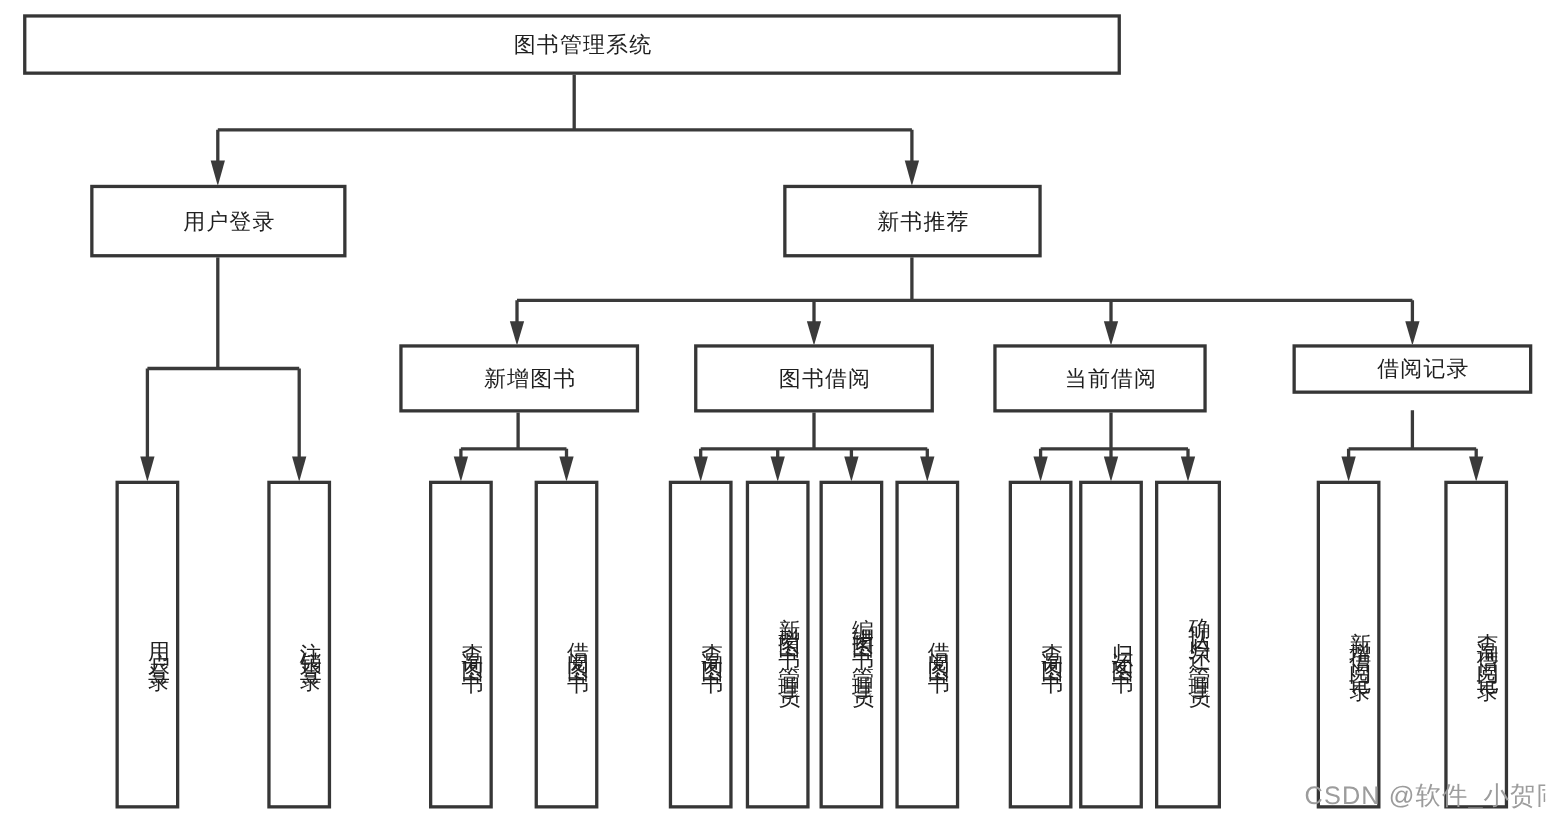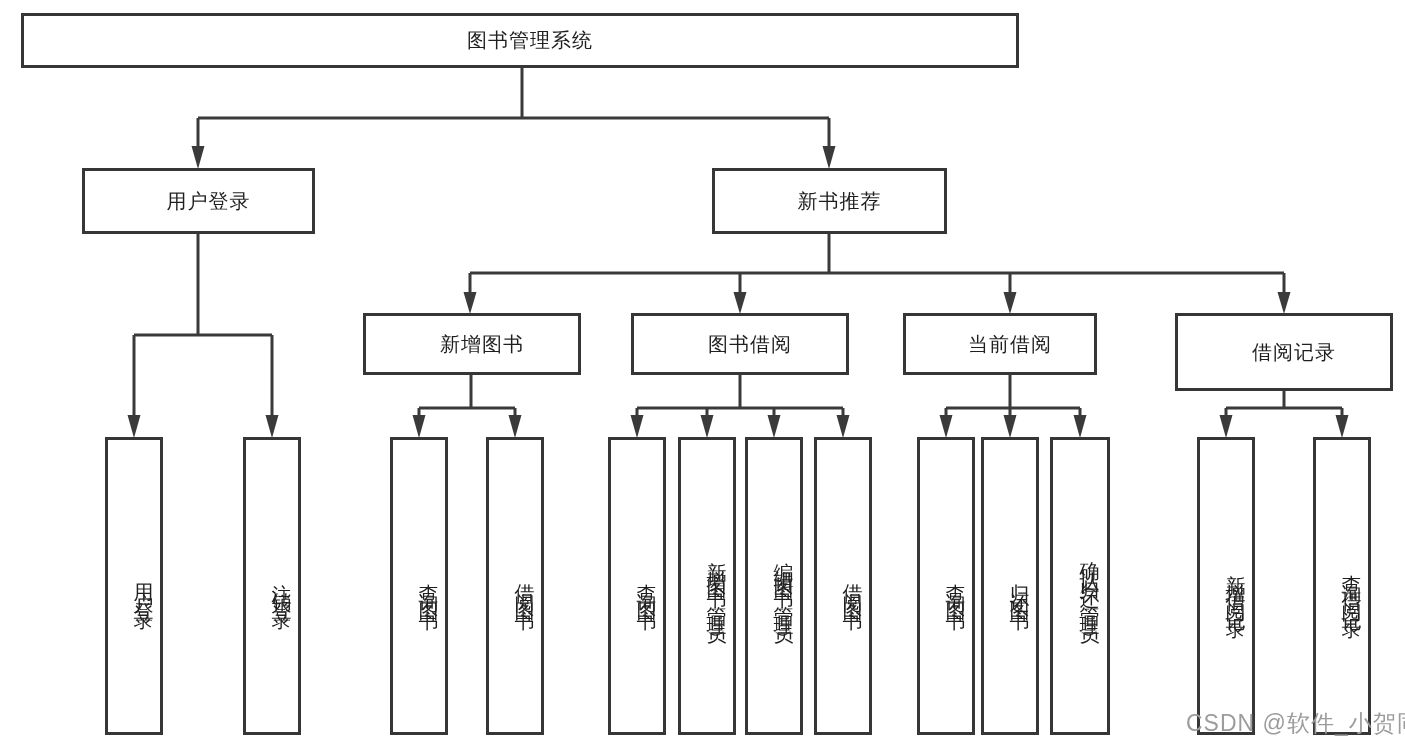--- a/index.html
+++ b/index.html
@@ -98,21 +98,21 @@
 
   <div class="node" style="left:363px; top:313px; width:218px; height:62px;">
     <span>新增图书</span>
   </div>
   <div class="node" style="left:631px; top:313px; width:218px; height:62px;">
     <span>图书借阅</span>
   </div>
   <div class="node" style="left:903px; top:313px; width:194px; height:62px;">
     <span>当前借阅</span>
   </div>
-  <div class="node" style="left:1175px; top:313px; width:218px; height:78px;">
+  <div class="node" style="left:1175px; top:313px; width:218px; height:45px;">
     <span>借阅记录</span>
   </div>
 
   <div class="node leaf" style="left:105px; top:437px; width:58px; height:298px;">
     <span class="vtext">用户登录</span>
   </div>
   <div class="node leaf" style="left:243px; top:437px; width:58px; height:298px;">
     <span class="vtext">注销登录</span>
   </div>
 

